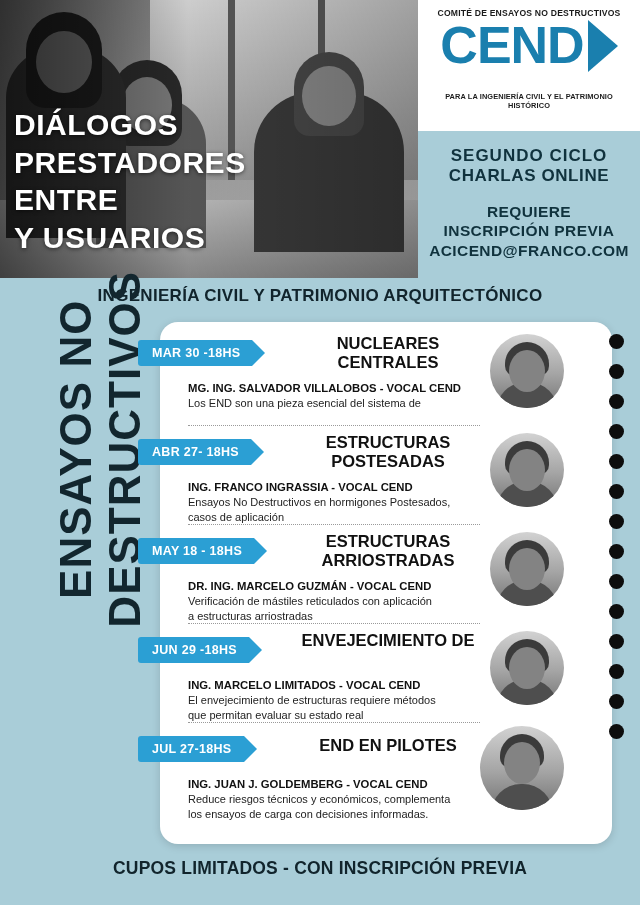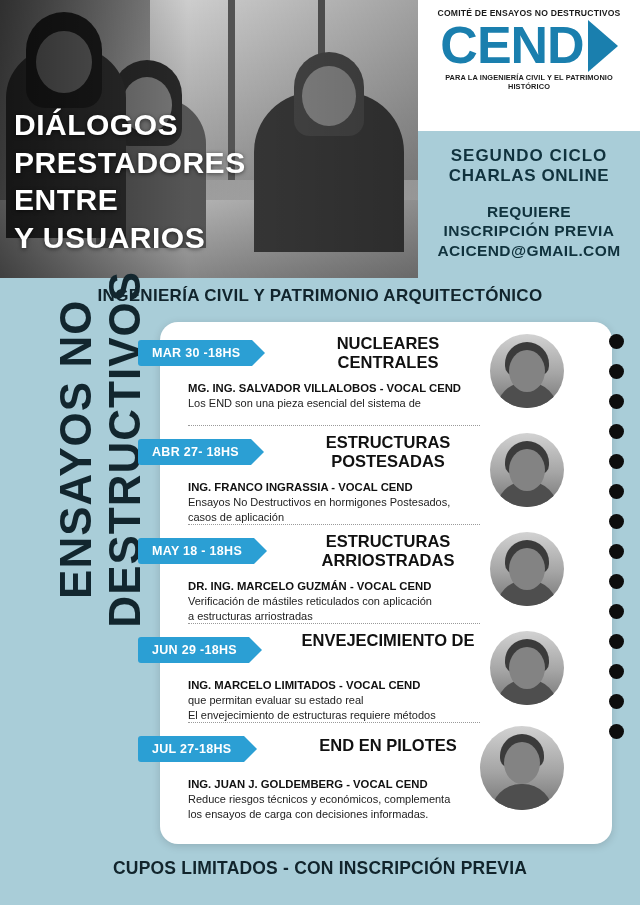--- a/index.html
+++ b/index.html
@@ -104,21 +104,21 @@
   }
   .logo-arrow {
     width: 0; height: 0;
     border-top: 26px solid transparent;
     border-bottom: 26px solid transparent;
     border-left: 30px solid #1a7fae;
     margin-left: 2px;
   }
   .logo-bottom {
     font-size: 7.4px; font-weight: bold; color: #1b1b1b; letter-spacing: .1px;
-    text-align: center; margin-top: 1px;
+    text-align: center; margin-top: 20px;
   }
   .logo-sep { height: 7px; }
   .info-box {
     background: #a9cdd8; color: #10323d; text-align: center;
     font-weight: bold; padding: 8px 6px 6px 6px;
   }
   .info-box .l1 { font-size: 17px; letter-spacing: 1px; }
   .info-box .l2 { font-size: 17px; letter-spacing: .6px; }
   .info-box2 {
     background: #a9cdd8; color: #10323d; text-align: center;
@@ -257,21 +257,21 @@
       <div class="logo-bottom">PARA LA INGENIERÍA CIVIL Y EL PATRIMONIO HISTÓRICO</div>
     </div>
     <div class="logo-sep"></div>
     <div class="info-box">
       <div class="l1">SEGUNDO CICLO</div>
       <div class="l2">CHARLAS ONLINE</div>
     </div>
     <div class="info-box2">
       <div>REQUIERE</div>
       <div>INSCRIPCIÓN PREVIA</div>
-      <div>ACICEND@GMAIL.COM</div>
+      <div>ACICEND@FRANCO.COM</div>
     </div>
   </div>
 </div>
 
 <div class="subtitle">INGENIERÍA CIVIL Y PATRIMONIO ARQUITECTÓNICO</div>
 
 <div class="side-title">
   <div>ENSAYOS NO</div>
   <div>DESTRUCTIVOS</div>
 </div>
@@ -334,22 +334,22 @@
     </div>
   </div>
 
   <div class="entry" style="top:8px">
     <div class="date-tag">JUN 29 -18HS</div>
     <div class="topic">
       <div>ENVEJECIMIENTO DE</div>
     </div>
     <div class="speaker">ING. MARCELO LIMITADOS - VOCAL CEND</div>
     <div class="desc">
+      <div>El envejecimiento de estructuras requiere métodos</div>
       <div>que permitan evaluar su estado real</div>
-      <div>El envejecimiento de estructuras requiere métodos</div>
     </div>
     <div class="underline"></div>
     <div class="portrait">
       <div class="ph-body"></div>
       <div class="ph-hair"></div>
       <div class="ph-head"></div>
     </div>
   </div>
 
   <div class="entry" style="top:8px">

